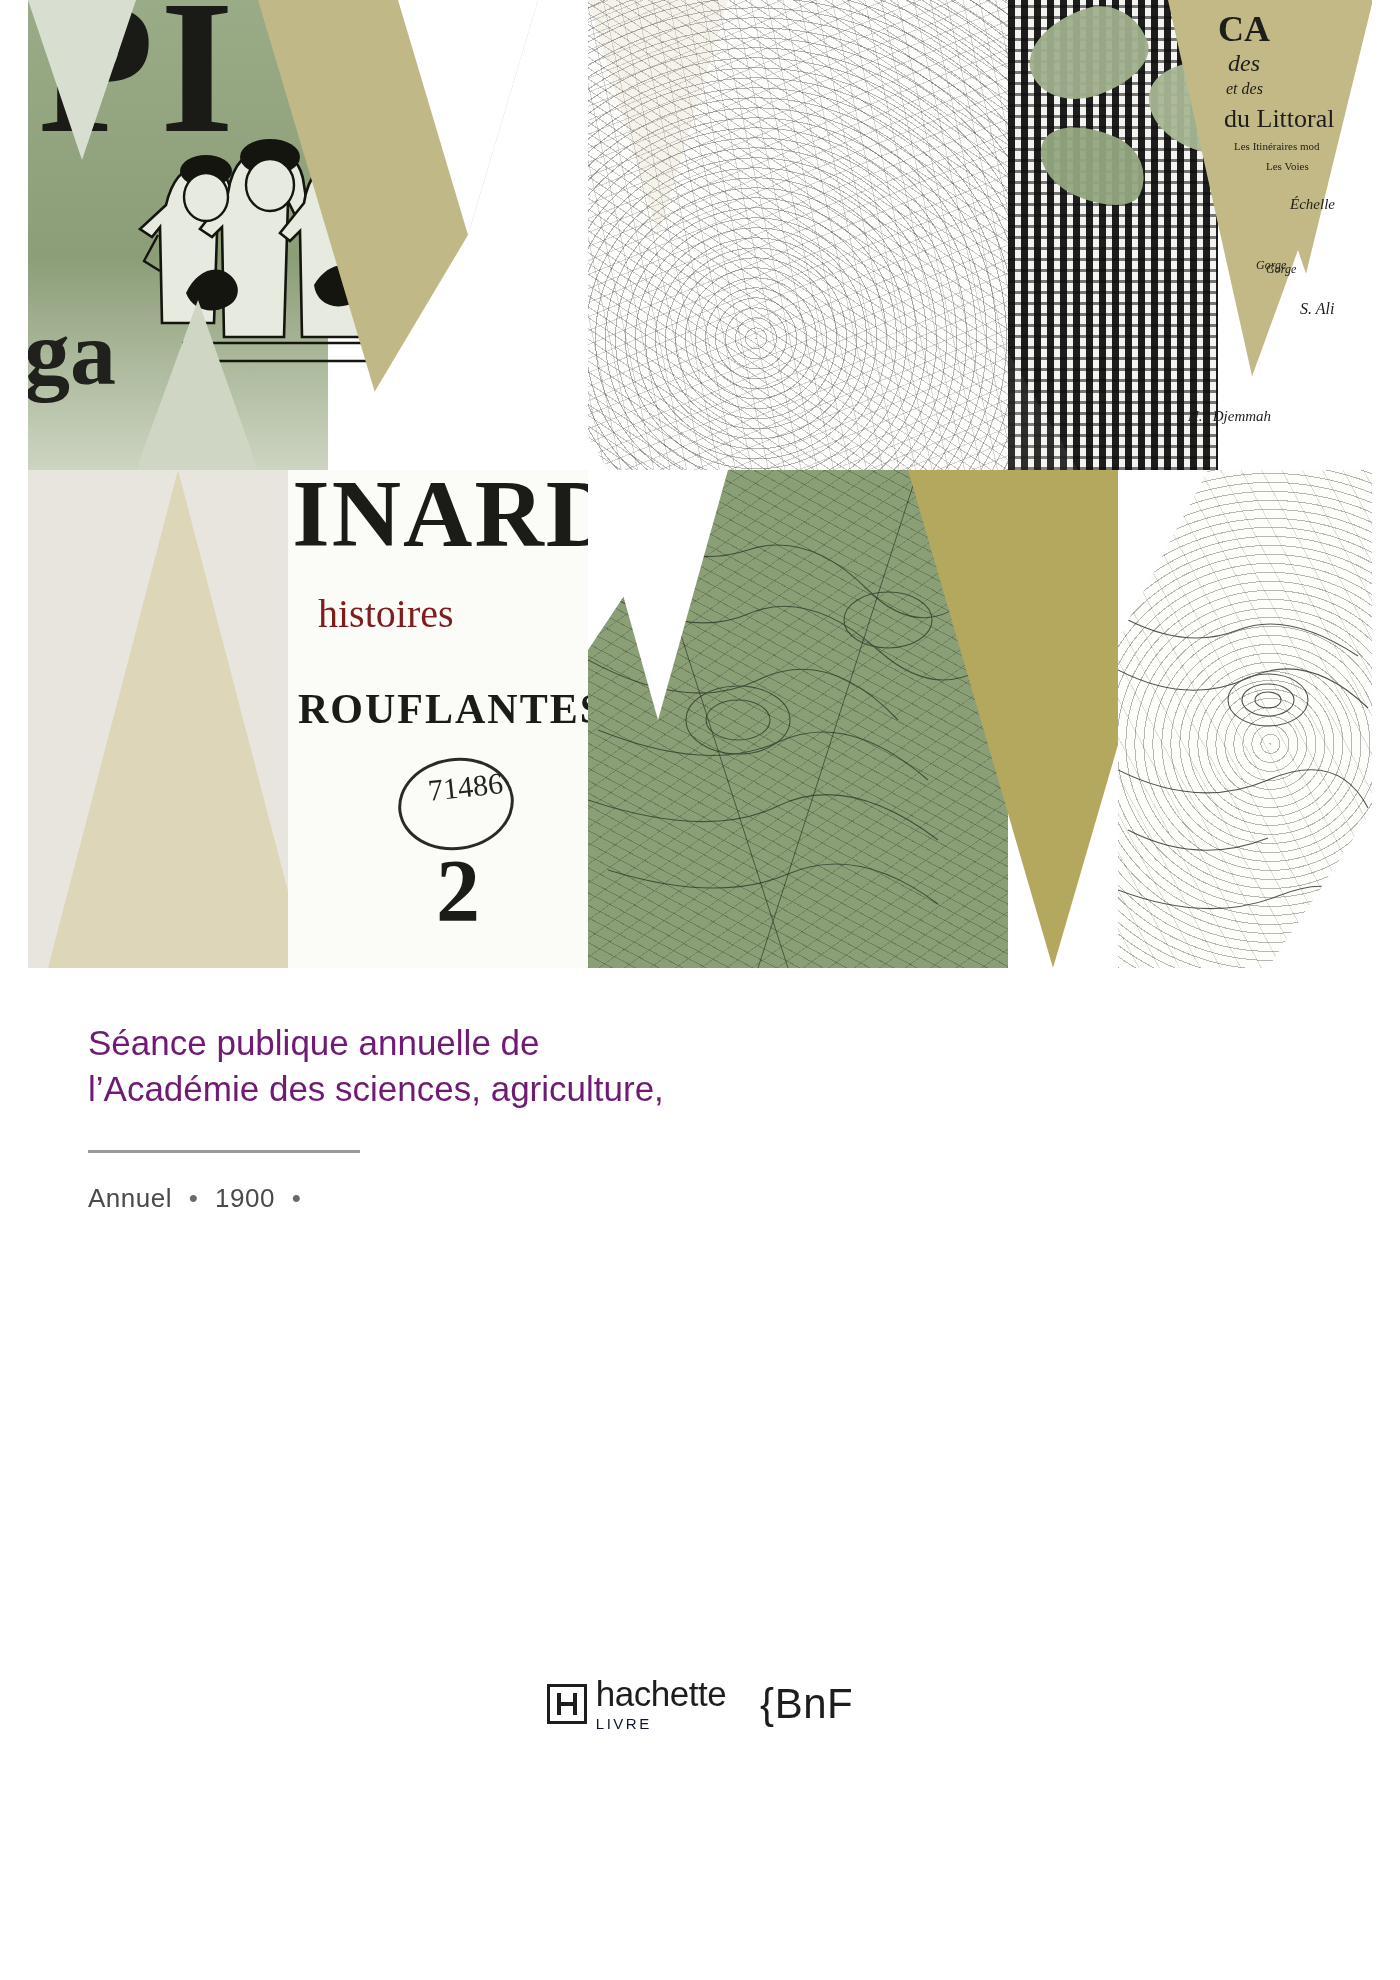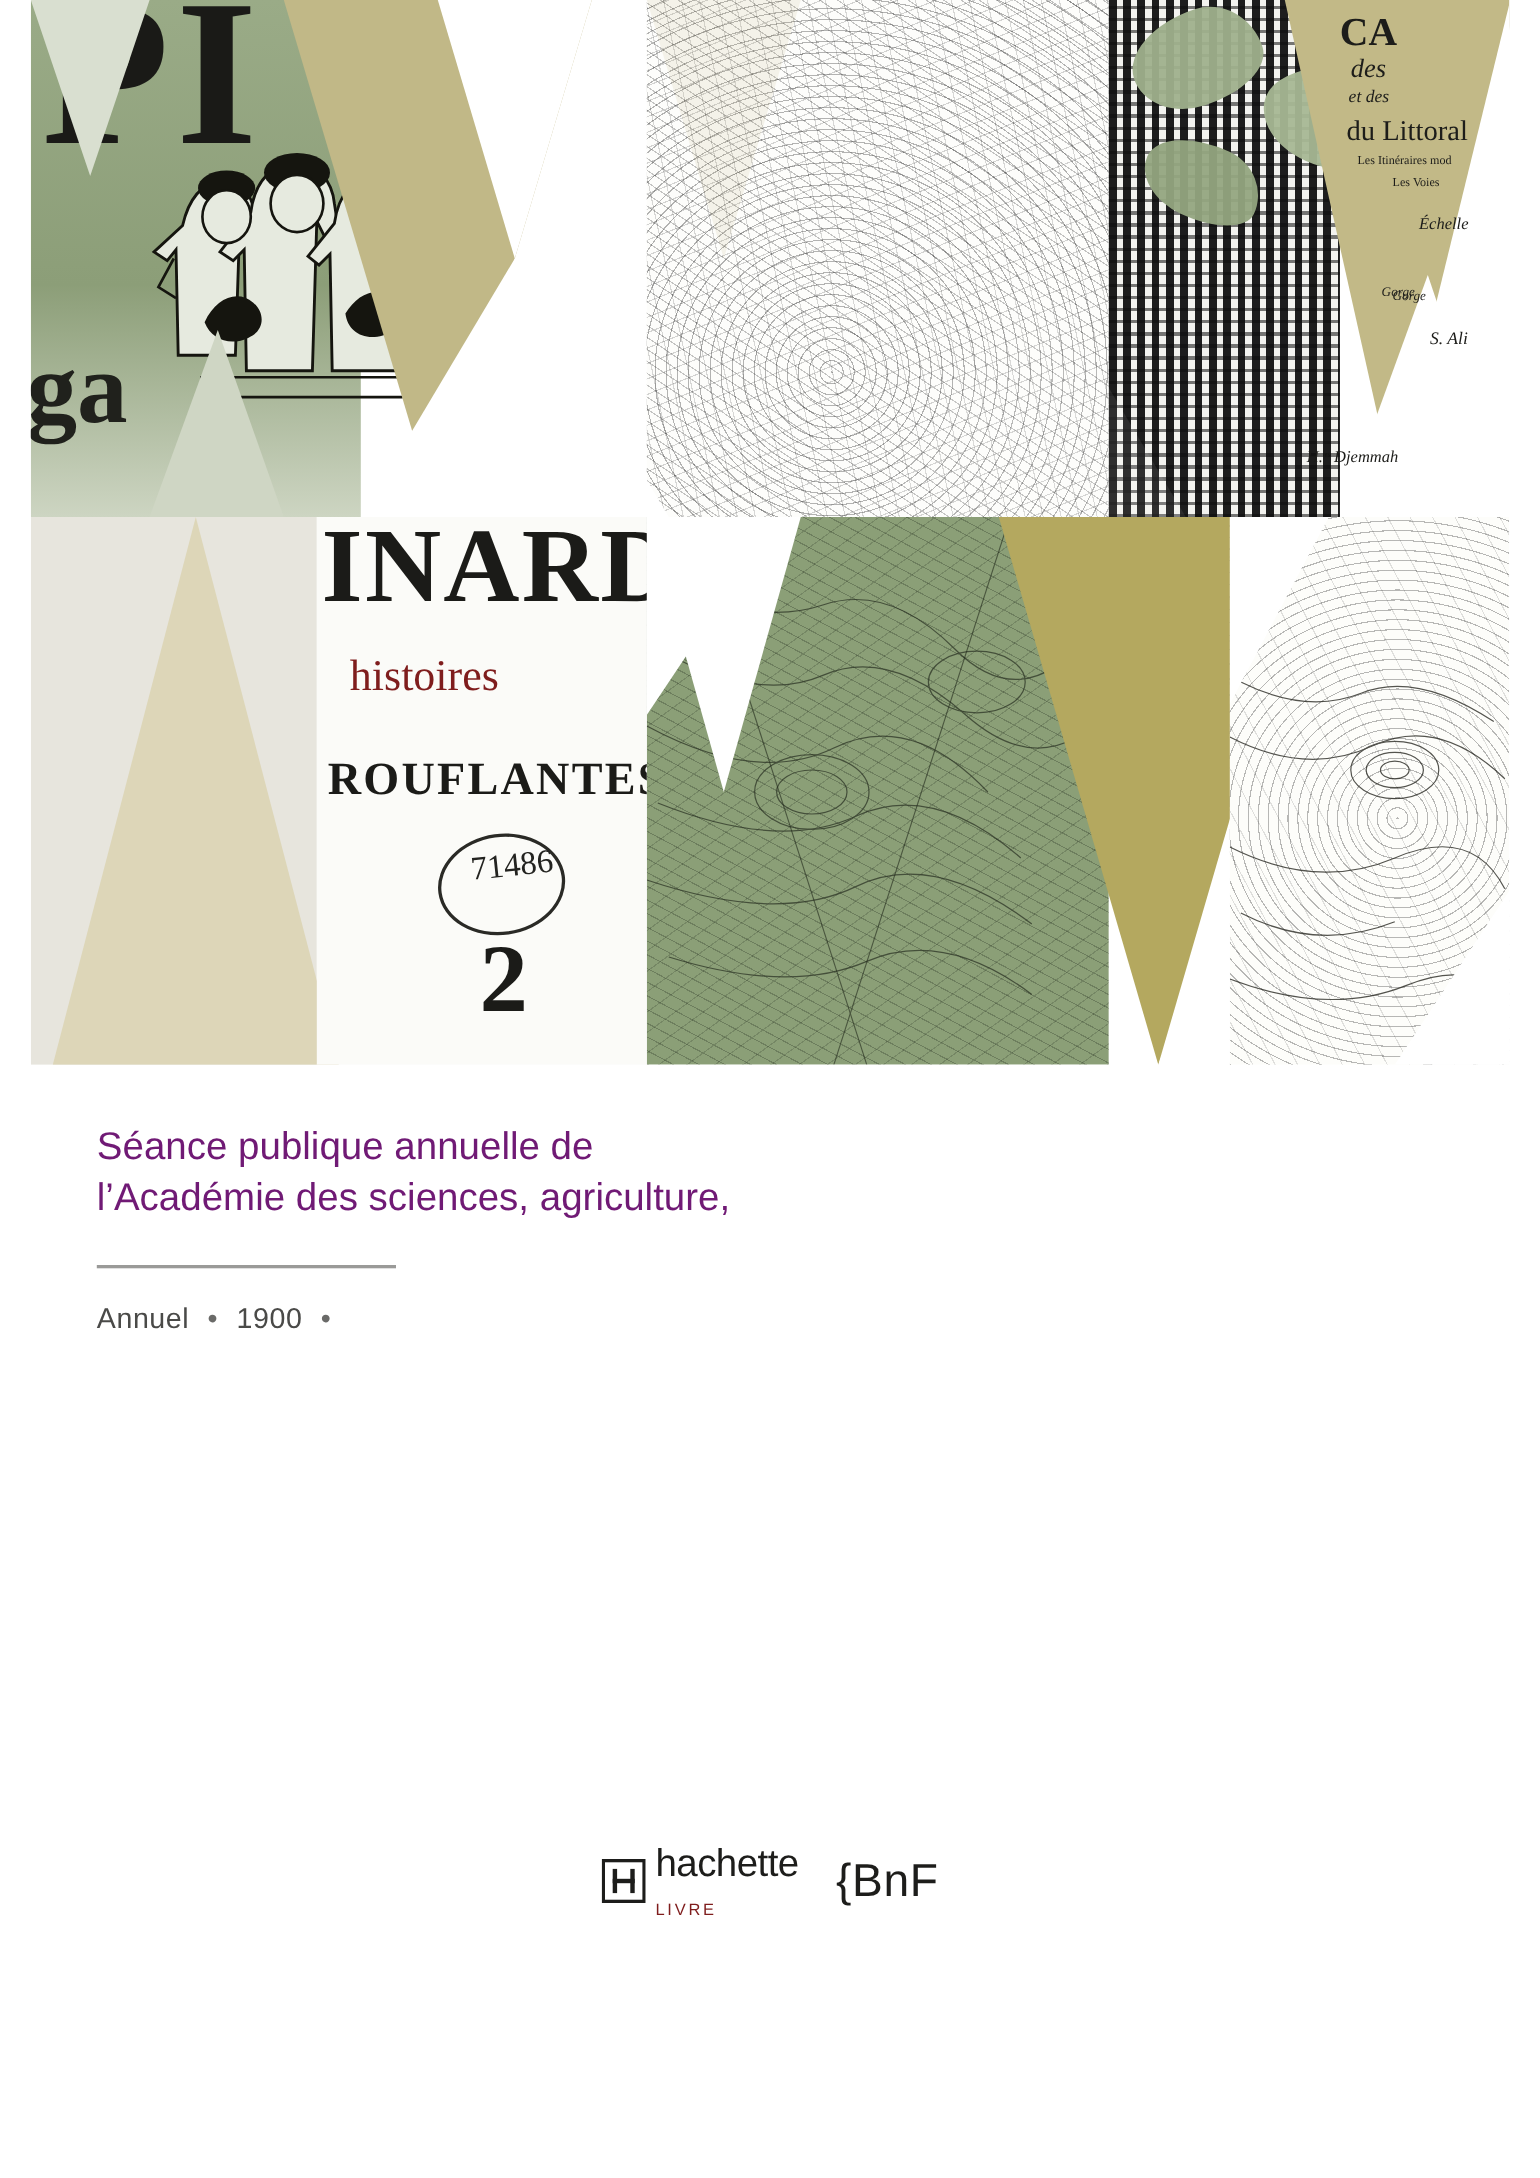--- a/index.html
+++ b/index.html
@@ -310,23 +310,23 @@
   .hachette .words { line-height: 1; }
   .hachette .w1 {
     font-family: "Liberation Sans", sans-serif;
     font-size: 35px;
     color: #1d1d1b;
     letter-spacing: -0.5px;
   }
   .hachette .w2 {
     font-family: "Liberation Sans", sans-serif;
     font-size: 15px;
-    color: #7f1d1d;
+    color: #0f172a;
     letter-spacing: 2.5px;
-    margin-top: 18px;
+    margin-top: 5px;
   }
   .bnf {
     font-family: "Liberation Sans", sans-serif;
     font-size: 42px;
     color: #1d1d1b;
     letter-spacing: 0.5px;
   }
 </style>
 </head>
 <body>

